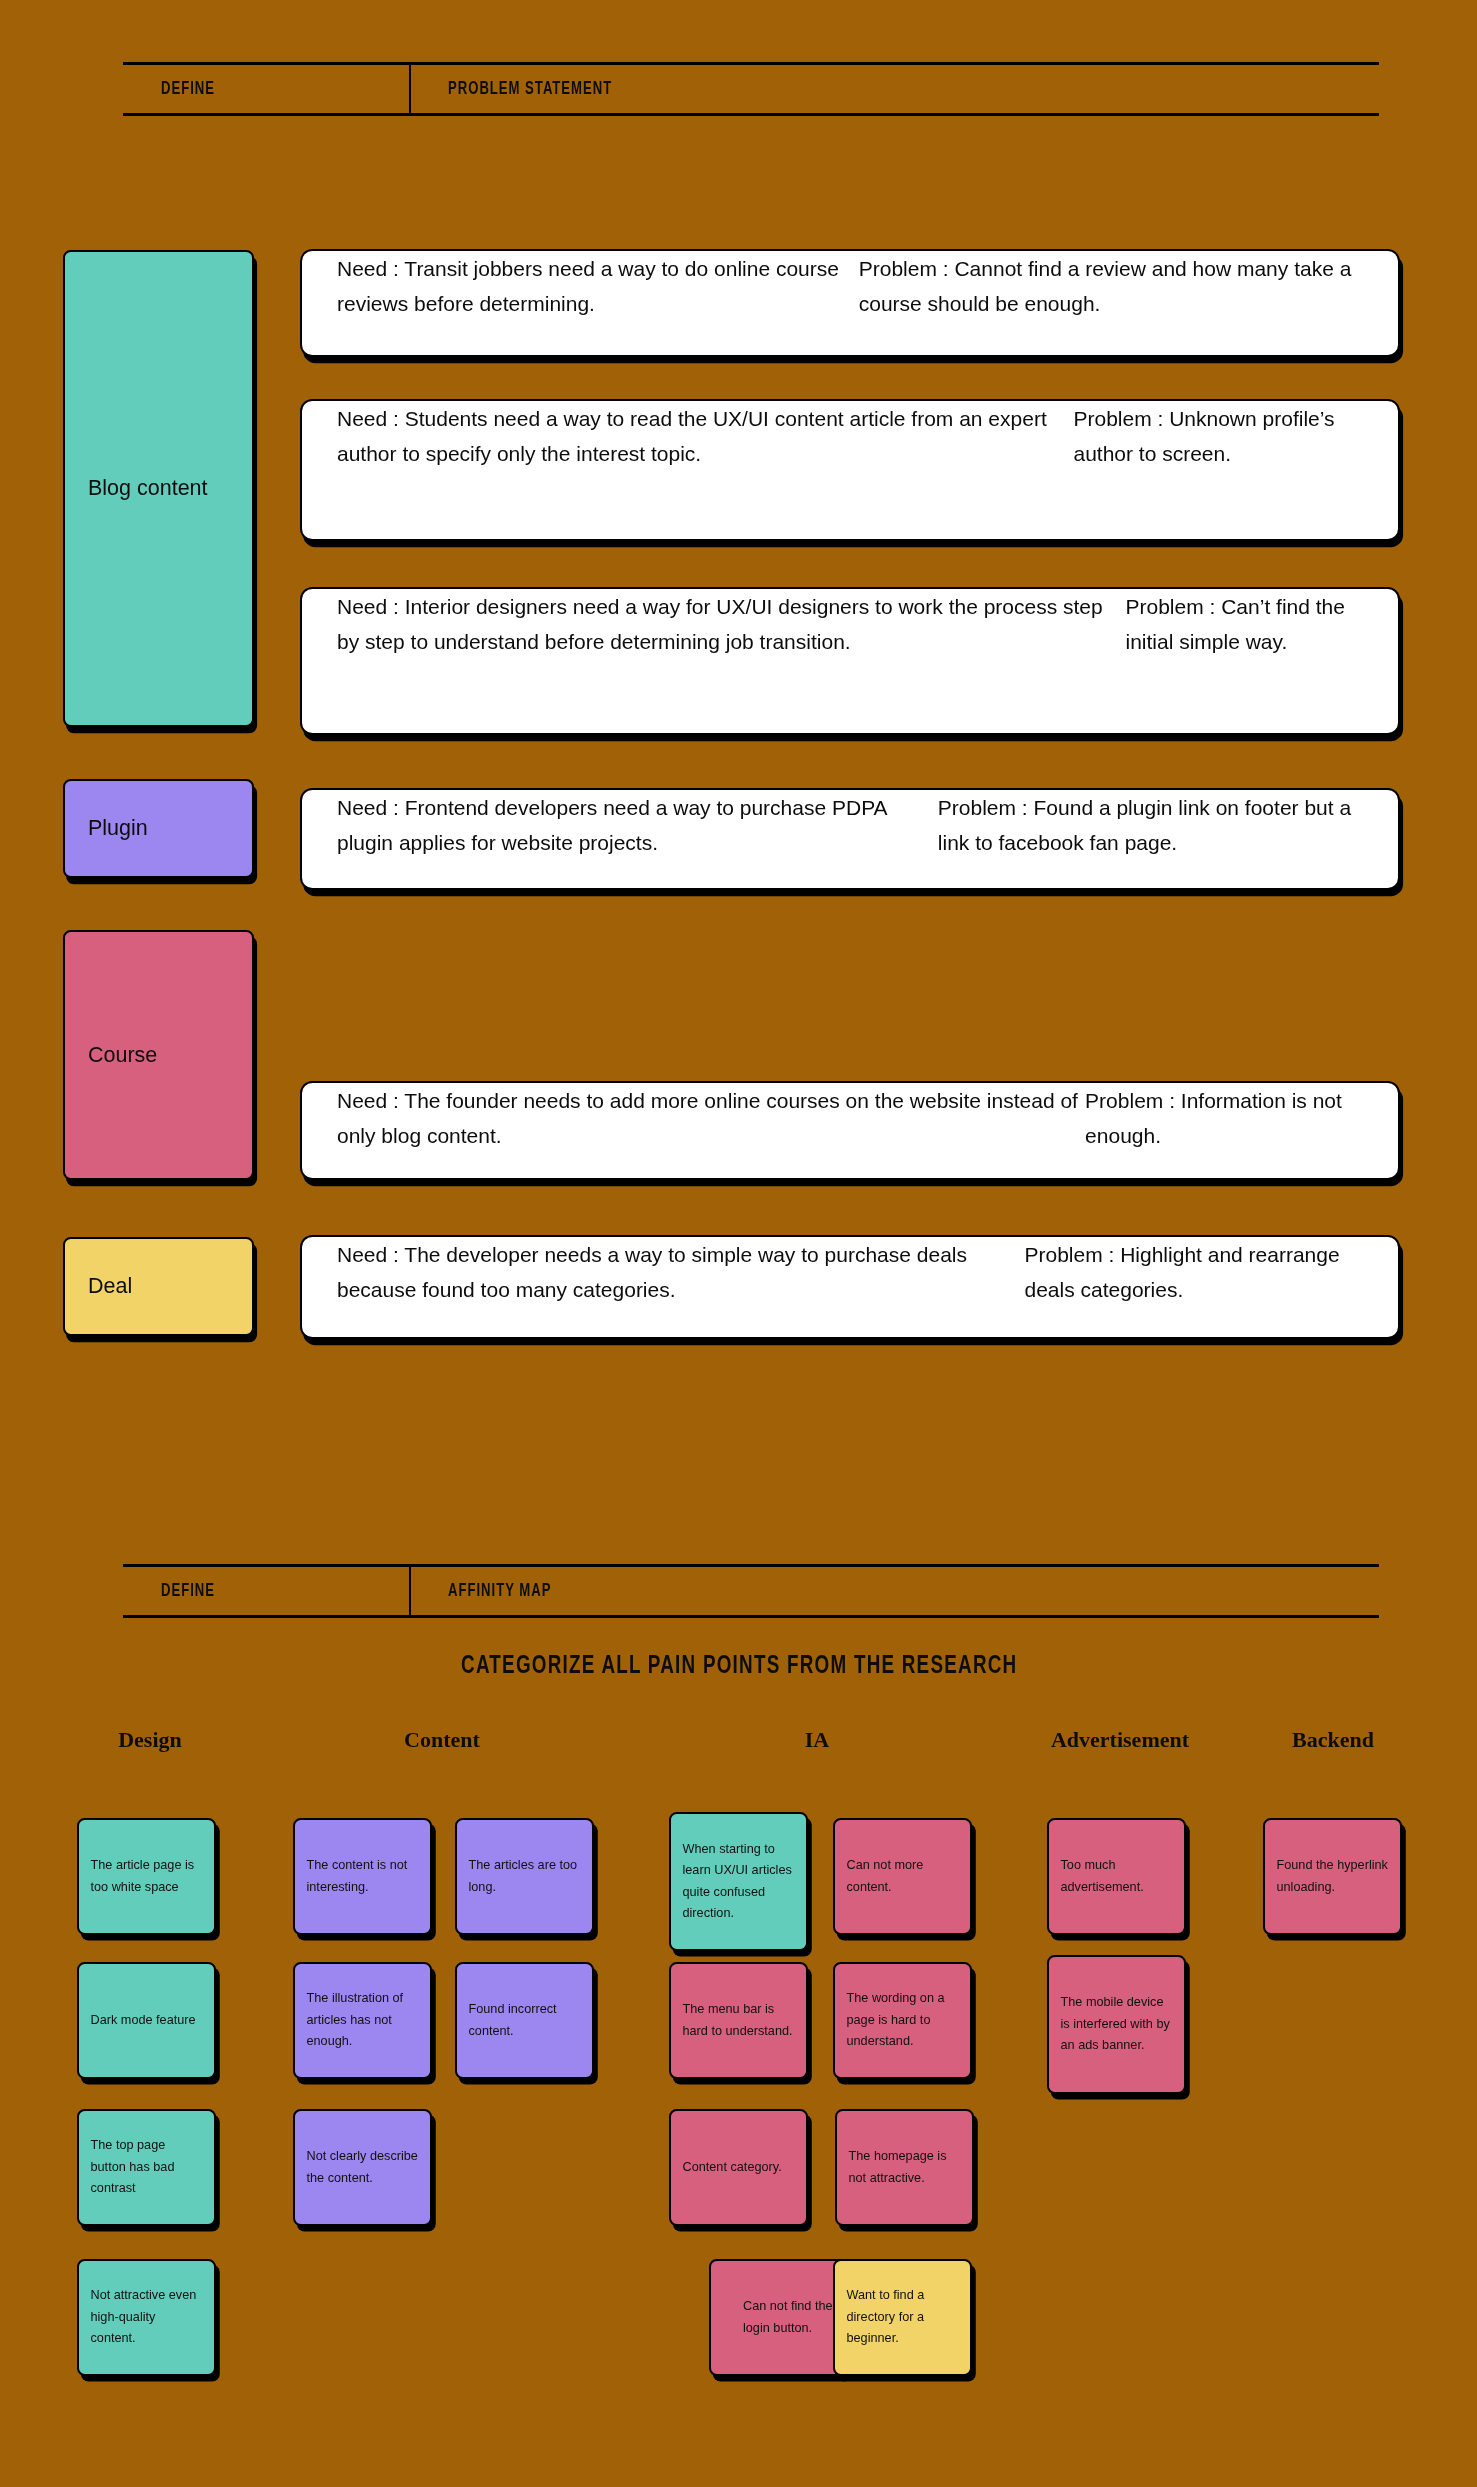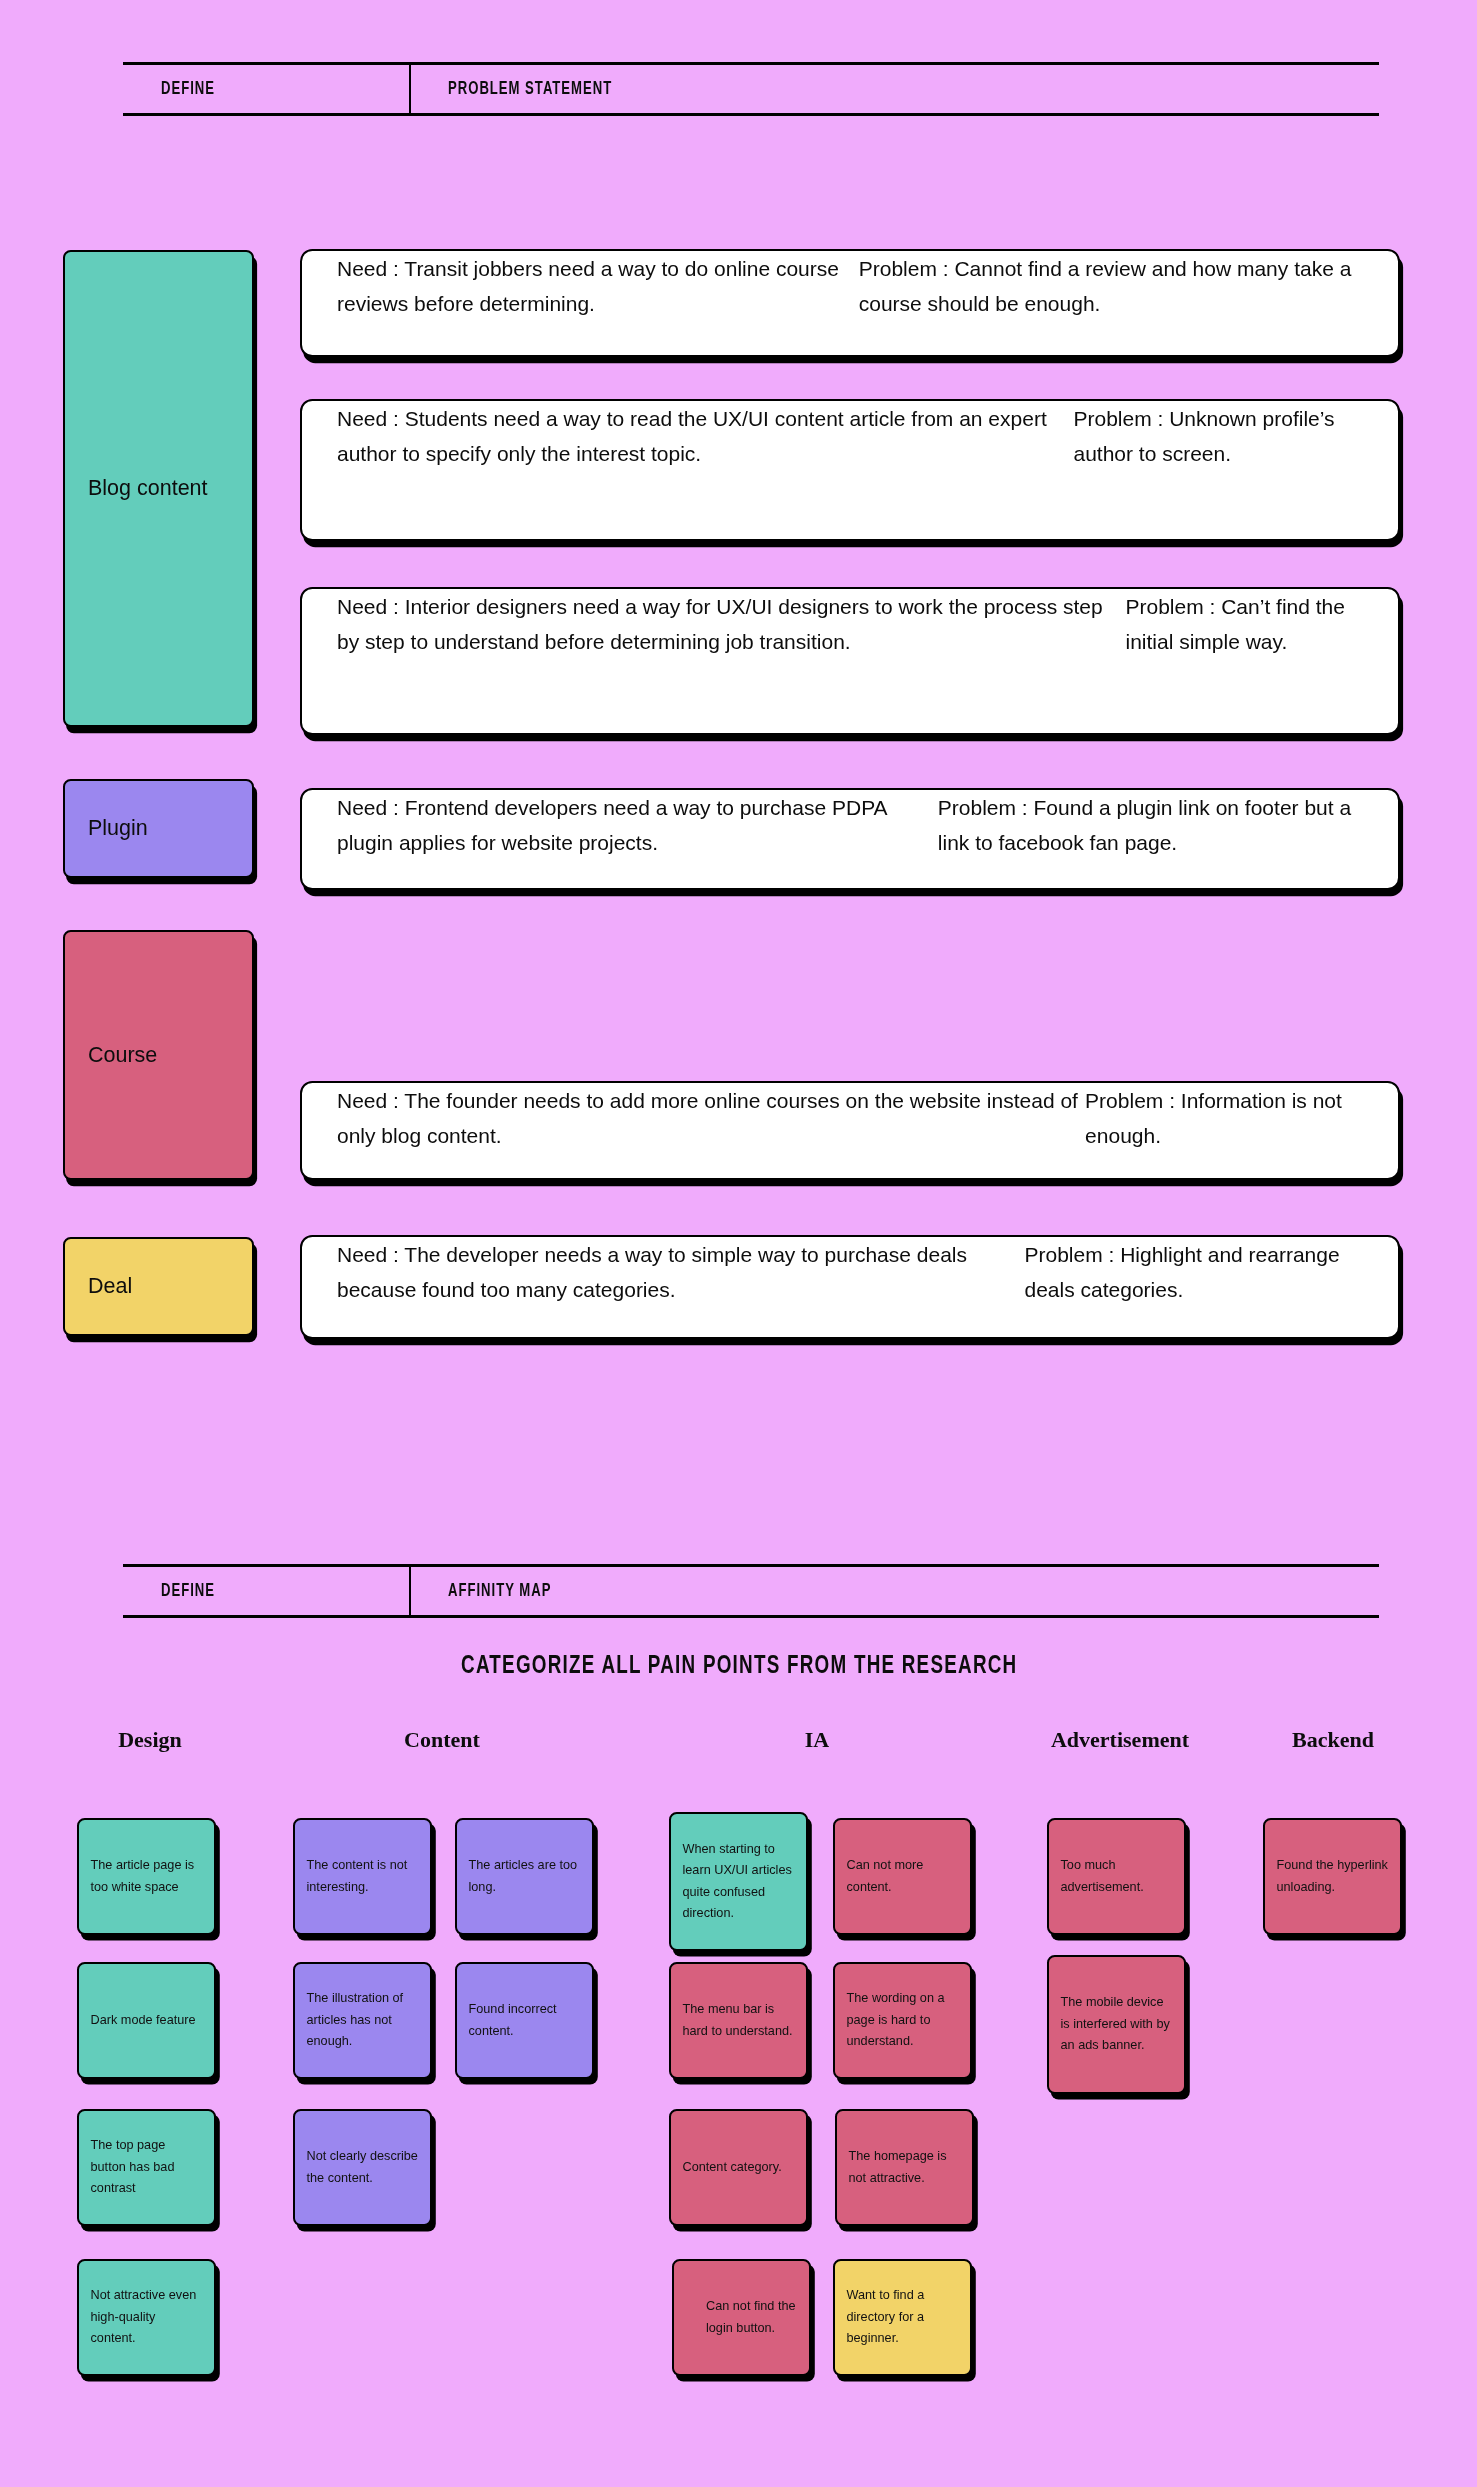--- a/index.html
+++ b/index.html
@@ -1,20 +1,20 @@
 <!DOCTYPE html>
 <html style="font-size:12.3px"><head>
 <meta charset="utf-8">
 <style>
   html,body{margin:0;padding:0;background:#ffffff;}
   .page{
     position:relative;
     width:1478px;
     height:2487px;
-    background:#f0abfc;
+    background:#a16207;
     font-family:"Liberation Sans", sans-serif;
     color:#0d0d0d;
     overflow:hidden;
   }
   
   .rule-header{
     position:absolute;
     left:123px;
     width:1256px;
     height:48px;
@@ -227,21 +227,21 @@
       </div>
       <div class="note" style="left: 833px; top: 1962px; background: rgb(215, 96, 126);">
         <span>The wording on a page is hard to understand.</span>
       </div>
       <div class="note" style="left: 669px; top: 2109px; background: rgb(215, 96, 126);">
         <span>Content category.</span>
       </div>
       <div class="note" style="left: 835px; top: 2109px; background: rgb(215, 96, 126); justify-content: flex-end;">
         <span>The homepage is not attractive.</span>
       </div>
-      <div class="note" style="left: 672px; top: 2259px; background: rgb(215, 96, 126); padding-left: 32px;">
+      <div class="note" style="left: 709px; top: 2259px; background: rgb(215, 96, 126); padding-left: 32px;">
         <span>Can not find the login button.</span>
       </div>
       <div class="note" style="left: 833px; top: 2259px; background: rgb(242, 211, 104);">
         <span>Want to find a directory for a beginner.</span>
       </div>
       <div class="note" style="left: 1047px; top: 1818px; background: rgb(215, 96, 126);">
         <span>Too much advertisement.</span>
       </div>
       <div class="note tall" style="left: 1047px; top: 1955px; background: rgb(215, 96, 126);">
         <span>The mobile device is interfered with by an ads banner.</span>

